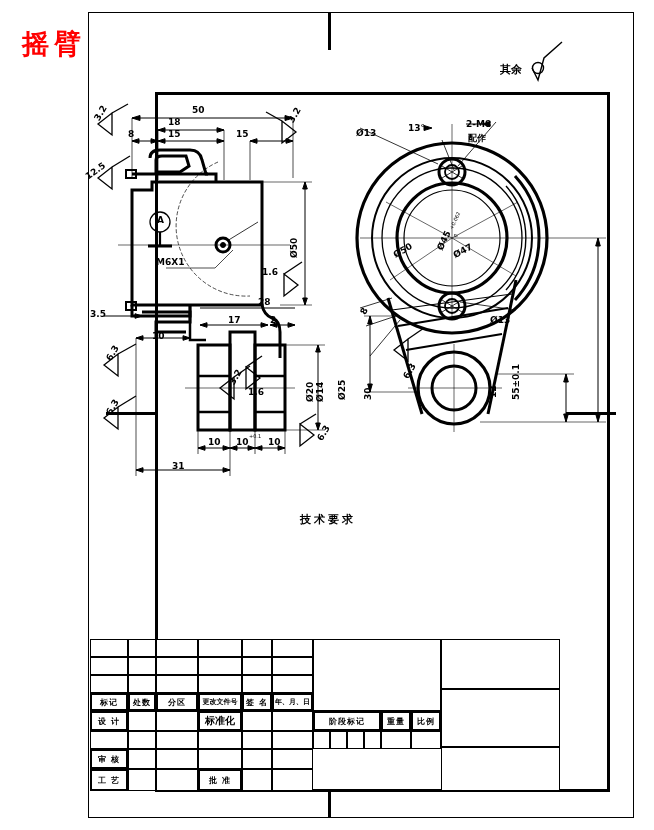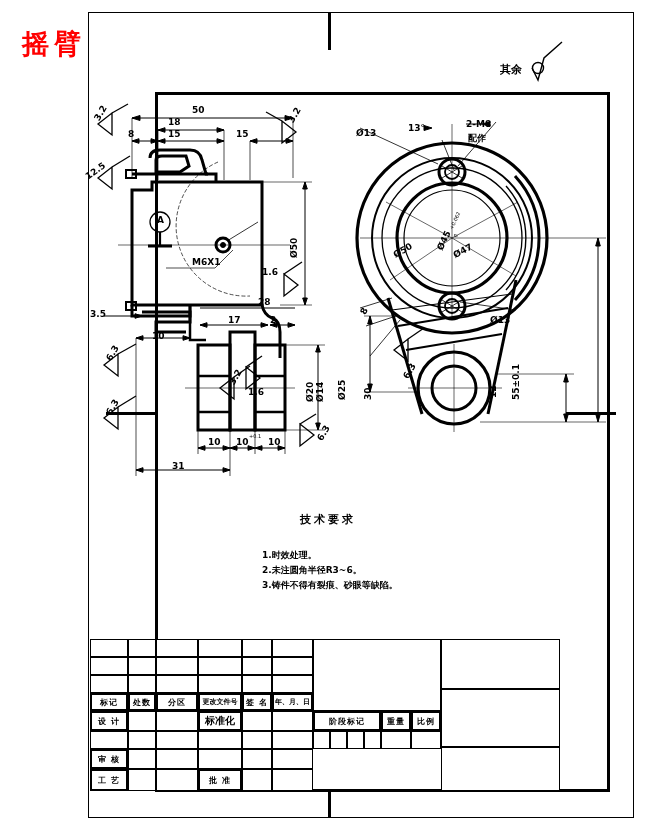--- a/index.html
+++ b/index.html
@@ -205,21 +205,21 @@
   <div class="lbl b" style="left:90px;top:310px;">3.5</div>
   <div class="lbl b" style="left:152px;top:332px;">10</div>
   <div class="lbl b" style="left:228px;top:316px;">17</div>
   <div class="lbl b" style="left:270px;top:316px;">2</div>
   <div class="lbl b" style="left:236px;top:298px;margin-left:22px;">28</div>
   <div class="lbl b" style="left:208px;top:438px;">10</div>
   <div class="lbl b" style="left:236px;top:438px;">10</div>
   <div class="lbl" style="left:249px;top:434px;font-size:5px;">+0.1</div>
   <div class="lbl b" style="left:268px;top:438px;">10</div>
   <div class="lbl b" style="left:172px;top:462px;">31</div>
-  <div class="lbl b" style="left:176px;top:258px;padding-left:16px;">M6X1</div>
+  <div class="lbl b" style="left:156px;top:258px;">M6X1</div>
   <div class="lbl b" style="left:157px;top:216px;">A</div>
 
   <div class="lbl b rot90" style="left:290px;top:258px;">Ø50</div>
   <div class="lbl b rot90" style="left:316px;top:402px;">Ø14</div>
   <div class="lbl b rot90" style="left:306px;top:402px;">Ø20</div>
 
   <div class="lbl b rot-other" style="left:93px;top:118px;transform:rotate(-60deg);">3.2</div>
   <div class="lbl b rot-other" style="left:287px;top:120px;transform:rotate(-60deg);">3.2</div>
   <div class="lbl b rot-other" style="left:84px;top:174px;transform:rotate(-35deg);">12.5</div>
   <div class="lbl b" style="left:262px;top:268px;">1.6</div>
@@ -318,25 +318,20 @@
   <div class="lbl rot-other" style="left:453px;top:236px;font-size:5px;transform:rotate(-65deg);">0</div>
   <div class="lbl b rot-other" style="left:452px;top:252px;transform:rotate(-28deg);">Ø47</div>
   <div class="lbl b rot90" style="left:512px;top:400px;">55±0.1</div>
   <div class="lbl b rot90" style="left:489px;top:398px;">12</div>
   <div class="lbl b rot90" style="left:364px;top:400px;">30</div>
   <div class="lbl b rot90" style="left:338px;top:400px;">Ø25</div>
   <div class="lbl b rot-other" style="left:359px;top:312px;transform:rotate(-62deg);">8</div>
   <div class="lbl b rot-other" style="left:402px;top:376px;transform:rotate(-60deg);">6.3</div>
 
   <div class="tech-head">技术要求</div>
-  <div class="tech-list">
-    <div>1.时效处理。</div>
-    <div>2.未注圆角半径R3~6。</div>
-    <div>3.铸件不得有裂痕、砂眼等缺陷。</div>
-  </div>
 
   <div class="tblock">
 
     <div class="tbc" style="left:0;top:0;width:38px;height:18px;"></div>
     <div class="tbc" style="left:38px;top:0;width:28px;height:18px;"></div>
     <div class="tbc" style="left:66px;top:0;width:42px;height:18px;"></div>
     <div class="tbc" style="left:108px;top:0;width:44px;height:18px;"></div>
     <div class="tbc" style="left:152px;top:0;width:30px;height:18px;"></div>
     <div class="tbc" style="left:182px;top:0;width:41px;height:18px;"></div>
 

